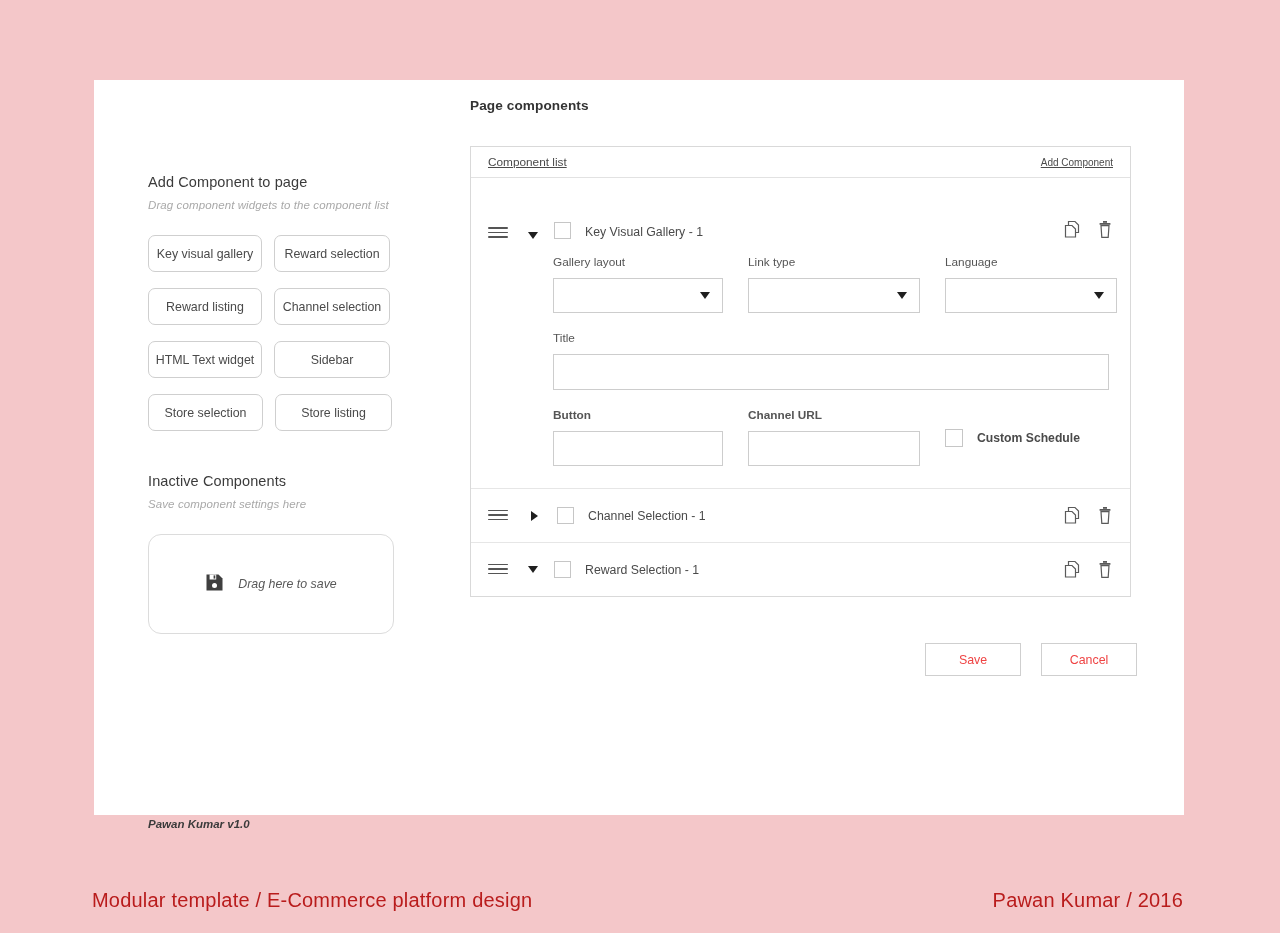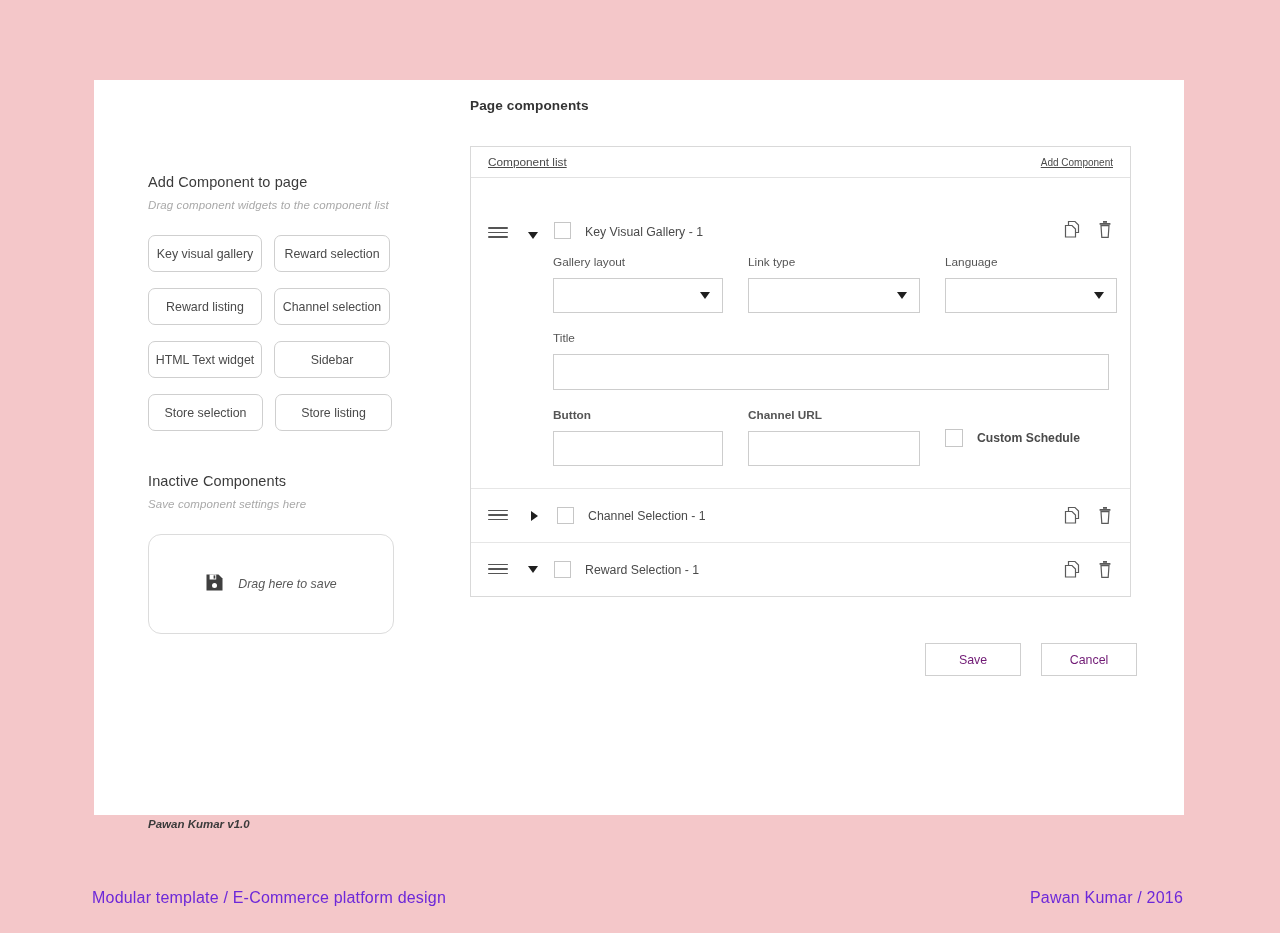--- a/index.html
+++ b/index.html
@@ -178,29 +178,29 @@
   .check-inline .cbox { margin-left:0; width:18px; height:18px; }
   .check-label { font-size:12.2px; color:#4a4a4a; }
 
   .footer-actions {
     display:flex; justify-content:flex-end; gap:20px;
     margin-top:46px;
   }
   .action-btn {
     width:96px; height:33px;
     border:1px solid #cfcfcf; background:#fff;
-    font-size:12.4px; color:#701a75;
+    font-size:12.4px; color:#ef4444;
     display:flex; align-items:center; justify-content:center;
     cursor:pointer;
   }
 
   
   .caption {
     position:absolute; top:889px;
-    font-size:16px; color:#6d28d9; letter-spacing:.2px;
+    font-size:20px; color:#b91c1c; letter-spacing:.2px;
   }
   .caption-left { left:92px; }
   .caption-right { right:97px; }
 </style>
 </head>
 <body>
 
 <div class="canvas">
 
   <div class="left-col">

